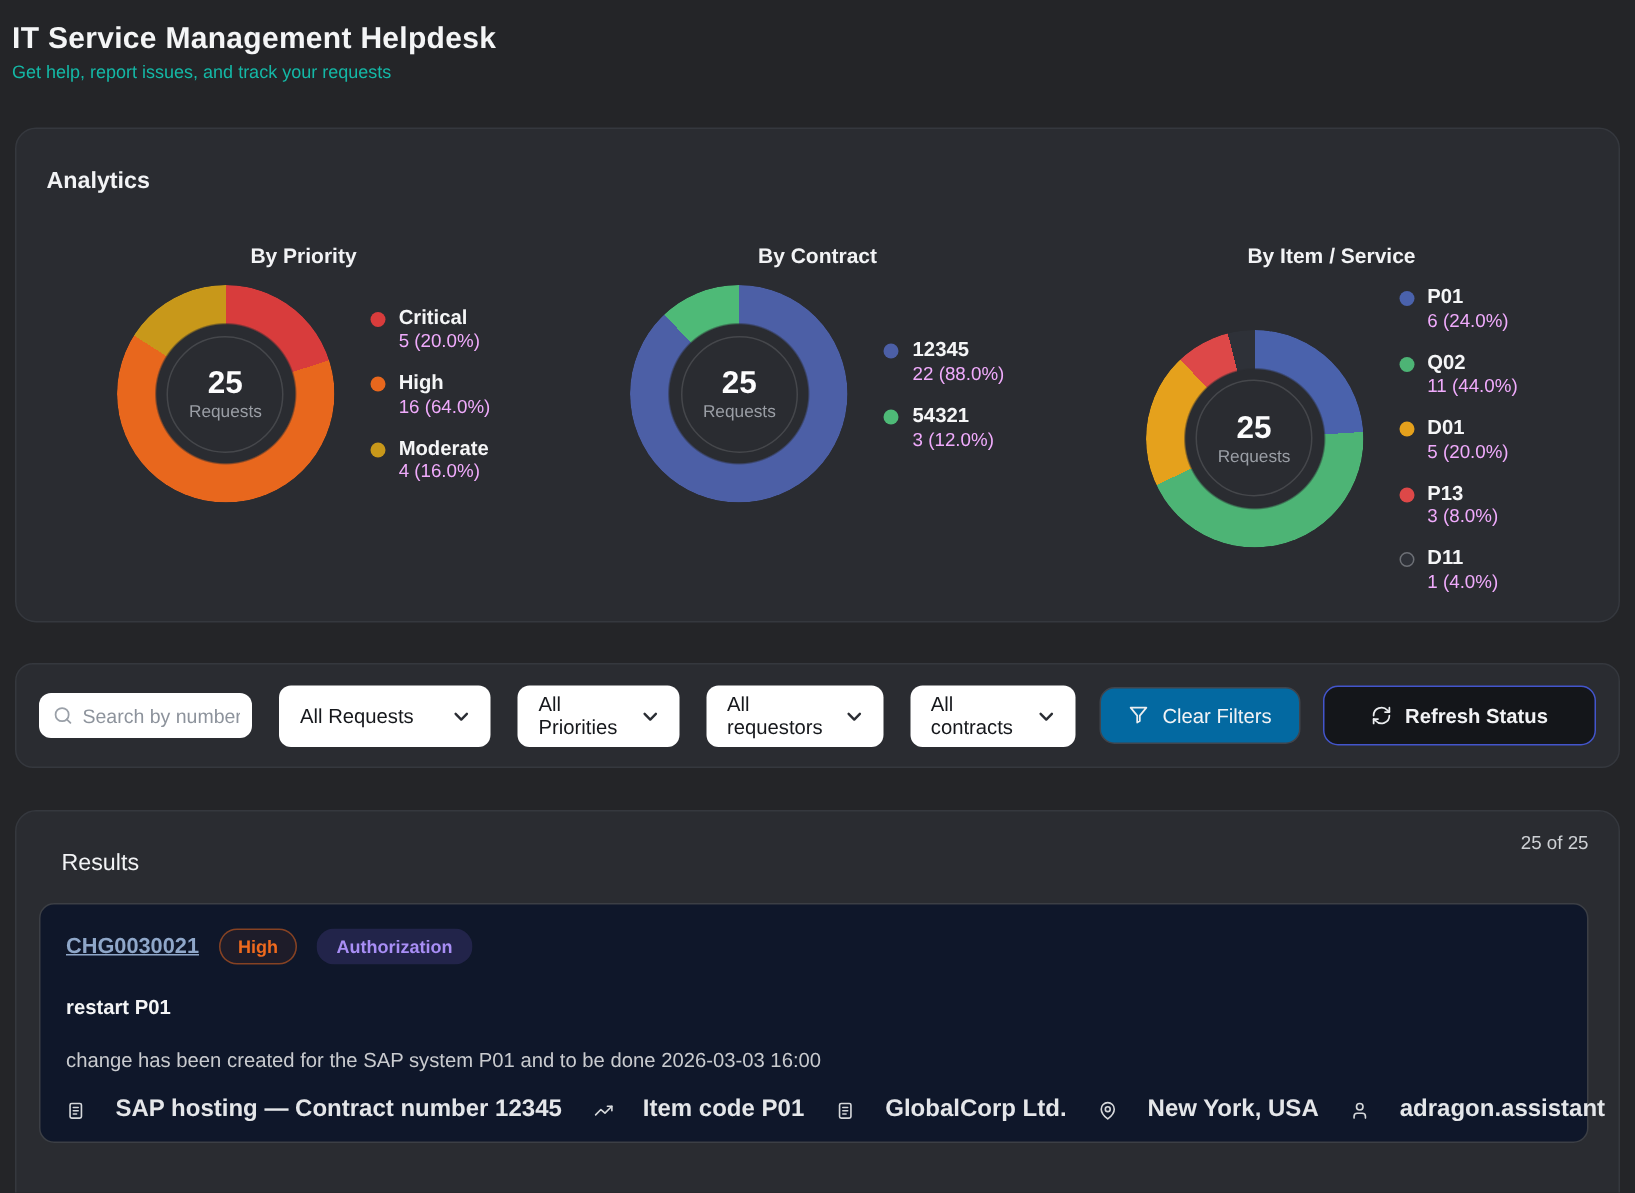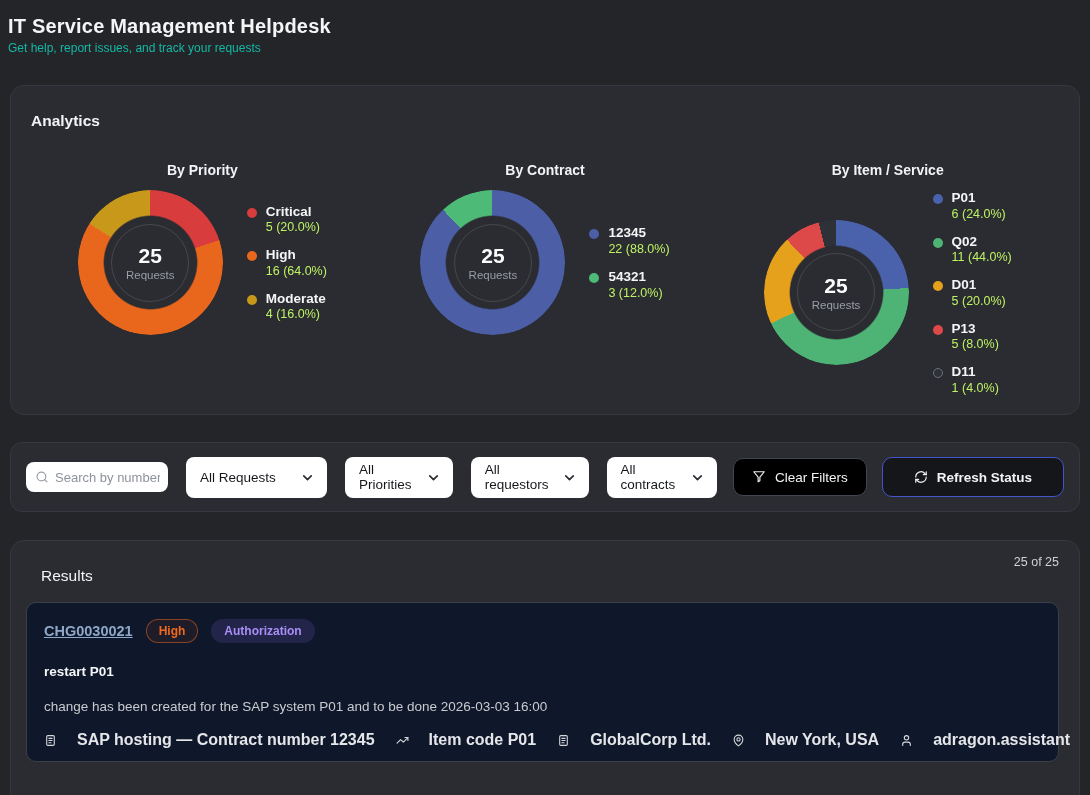--- a/index.html
+++ b/index.html
@@ -43,21 +43,21 @@
   .donut-center {
     position:absolute; inset:0; display:flex; flex-direction:column;
     align-items:center; justify-content:center; text-align:center;
   }
   .donut-center-value { font-size:21px; font-weight:bold; color:#fcfcfd; line-height:1.1; }
   .donut-center-label { font-size:11.5px; color:#9a9ea5; margin-top:2px; }
   .legend { display:flex; flex-direction:column; gap:13px;justify-content:flex-end; }
   .legend-item { display:flex; align-items:flex-start; gap:9px; }
   .legend-dot { width:10px; height:10px; border-radius:50%; margin-top:4px; flex:0 0 10px; }
   .legend-label { font-size:13.5px; font-weight:bold; color:#f4f5f6; line-height:1.15; }
-  .legend-value { font-size:12.5px; color:#bef264; margin-top:1px; }
+  .legend-value { font-size:12.5px; color:#f0abfc; margin-top:1px; }
 
   
   .filter-card {
     margin-top:27px; height:70px; border-radius:12px;
     display:flex; align-items:center; padding:0 15px; gap:18px;
   }
   .search-box { position:relative; width:142px; height:30px; flex:0 0 142px; }
   .search-box input {
     width:100%; height:100%; border:none; border-radius:8px; background:#ffffff;
     padding:0 8px 0 29px; font-size:13px; color:#1b1d21; outline:none;
@@ -70,21 +70,21 @@
     display:flex; align-items:center; justify-content:space-between;
     padding:0 12px 0 14px; font-size:13.5px; cursor:pointer; gap:10px;
   }
   .dd-requests { width:150px; } .dd-priorities { width:114px; }
   .dd-requestors { width:125px; } .dd-contracts { width:117px; }
   .chevron-icon { width:15px; height:15px; flex:0 0 15px; }
   .btn {
     display:flex; align-items:center; gap:9px; border-radius:10px;
     font-size:13.5px; color:#f2f3f5; cursor:pointer; white-space:nowrap;
   }
-  .btn-clear { height:38px; padding:0 18px; background:#000000; border:1px solid #41454d; font-weight:500; margin-left:-2px; }
+  .btn-clear { height:38px; padding:0 18px; background:#0369a1; border:1px solid #41454d; font-weight:500; margin-left:-2px; }
   .btn-refresh { height:40px; padding:0 31px; background:#14161a; border:1px solid #4355cc; font-weight:600; margin-left:-3px; }
   .btn svg { width:14px; height:14px; }
 
   
   .results-card { margin-top:28px; height:280px; border-radius:14px; }
   .results-header { display:flex; justify-content:space-between; align-items:flex-start; padding:14px 20px 0 30px; }
   .results-title { font-size:15.5px; font-weight:normal; margin-top:12px; }
   .results-count { font-size:12.5px; color:#ced1d5; }
   .result-item {
     margin:17px 20px 0 15px; background:#0f172a; border:1px solid #3c3f45;
@@ -214,21 +214,21 @@
               <span class="legend-dot" style="background: rgb(229, 161, 28);"></span>
               <div class="legend-text">
                 <div class="legend-label">D01</div>
                 <div class="legend-value">5 (20.0%)</div>
               </div>
             </div>
             <div class="legend-item">
               <span class="legend-dot" style="background: rgb(221, 72, 72);"></span>
               <div class="legend-text">
                 <div class="legend-label">P13</div>
-                <div class="legend-value">5 (8.0%)</div>
+                <div class="legend-value">3 (8.0%)</div>
               </div>
             </div>
             <div class="legend-item">
               <span class="legend-dot" style="background: rgb(46, 49, 56); border: 1px solid rgb(109, 112, 118);"></span>
               <div class="legend-text">
                 <div class="legend-label">D11</div>
                 <div class="legend-value">1 (4.0%)</div>
               </div>
             </div>
           </div>

